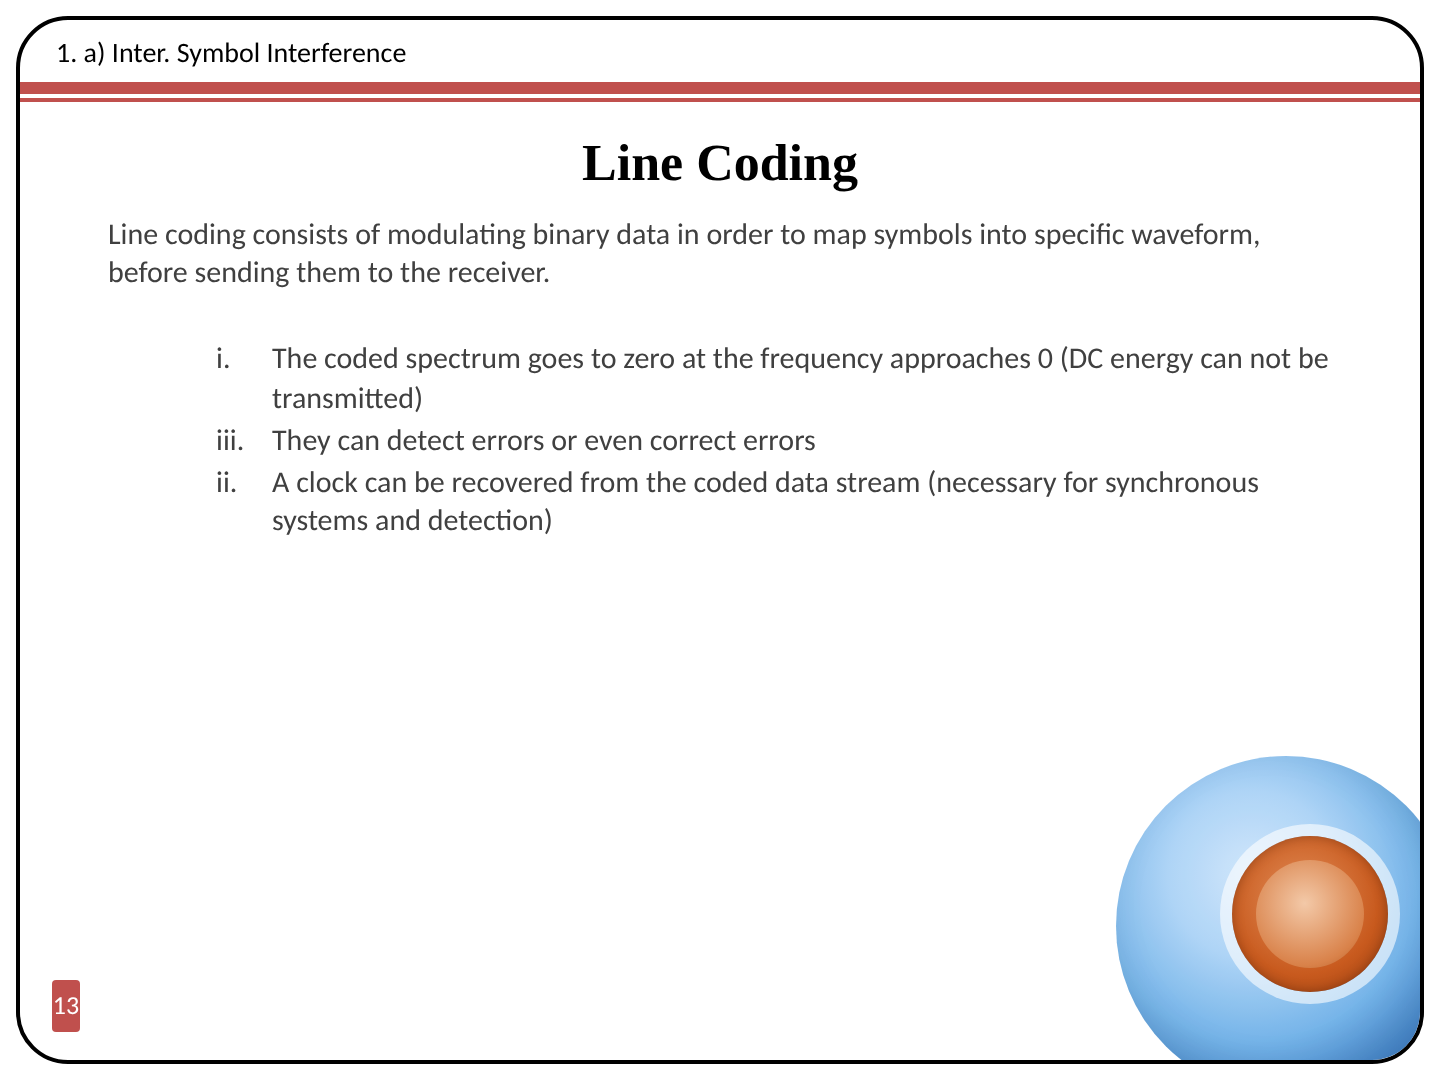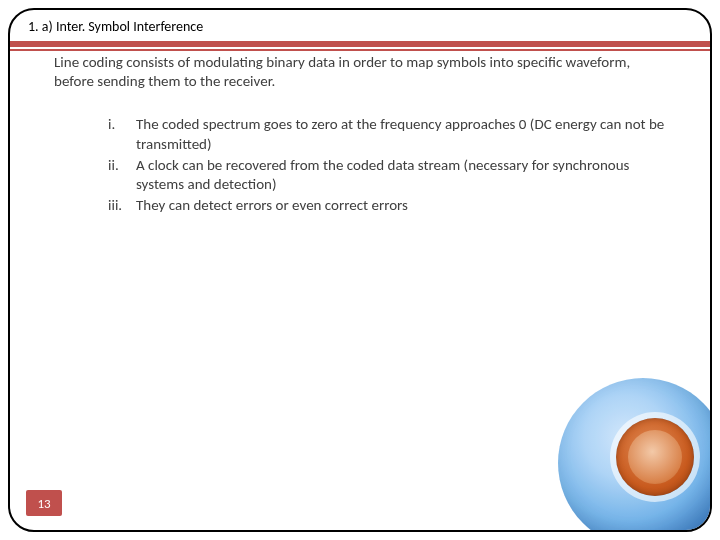--- a/index.html
+++ b/index.html
@@ -72,21 +72,21 @@
     position: absolute;
     left: 0;
     top: 0;
     width: 22px;
     text-align: left;
   }
   .page-num {
     position: absolute;
     left: 16px;
     bottom: 14px;
-    width: 36px;
+    width: 14px;
     height: 26px;
     background: #c0504d;
     color: #fff;
     font-size: 13px;
     display: flex;
     align-items: center;
     justify-content: center;
     border-radius: 2px;
   }
   .logo {
@@ -143,35 +143,36 @@
 <div class="slide-frame">
 
   <div class="header">1. a) Inter. Symbol Interference</div>
 
   <div class="rule">
     <div class="bar-top"></div>
     <div class="bar-gap"></div>
     <div class="bar-bottom"></div>
   </div>
 
+  <div class="title">Line Coding</div>
 
   <div class="body">
     <p class="para1">Line coding consists of modulating binary data in order to map symbols into specific waveform, before sending them to the receiver.</p>
     <ol class="olist">
       <li>
         <span class="num">i.</span>
         <span>The coded spectrum goes to zero at the frequency approaches 0 (DC energy can not be transmitted)</span>
       </li>
       <li>
+        <span class="num">iii.</span>
+        <span>They can detect errors or even correct errors</span>
+      </li>
+      <li>
         <span class="num">ii.</span>
         <span>A clock can be recovered from the coded data stream (necessary for synchronous systems and detection)</span>
-      </li>
-      <li>
-        <span class="num">iii.</span>
-        <span>They can detect errors or even correct errors</span>
       </li>
     </ol>
   </div>
 
   <div class="page-num">13</div>
 
   <div class="logo">
     <div class="globe"></div>
     <div class="seal"></div>
     <div class="ring-text">UNIVERSITY · PLYMOUTH</div>

